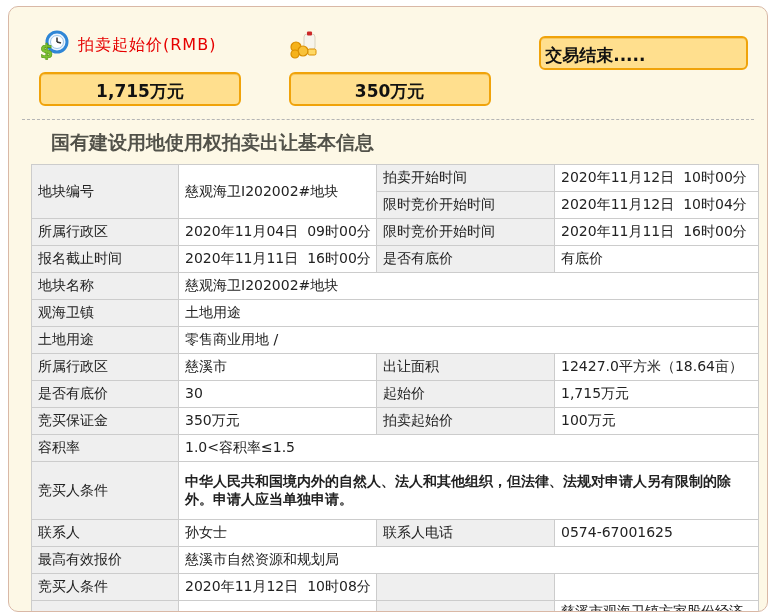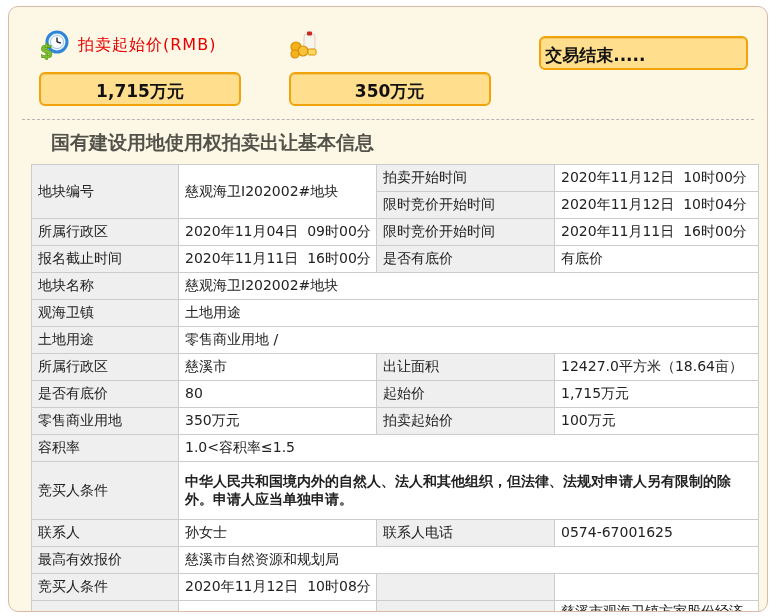--- a/index.html
+++ b/index.html
@@ -127,26 +127,26 @@
       <td class="v" colspan="3">零售商业用地 /</td>
     </tr>
     <tr>
       <td class="k">所属行政区</td>
       <td class="v">慈溪市</td>
       <td class="k">出让面积</td>
       <td class="v">12427.0平方米（18.64亩）</td>
     </tr>
     <tr>
       <td class="k">是否有底价</td>
-      <td class="v">80</td>
+      <td class="v">30</td>
       <td class="k">起始价</td>
       <td class="v">1,715万元</td>
     </tr>
     <tr>
-      <td class="k">零售商业用地</td>
+      <td class="k">竞买保证金</td>
       <td class="v">350万元</td>
       <td class="k">拍卖起始价</td>
       <td class="v">100万元</td>
     </tr>
     <tr>
       <td class="k">容积率</td>
       <td class="v" colspan="3">1.0&lt;容积率≤1.5</td>
     </tr>
     <tr class="tall">
       <td class="k">竞买人条件</td>

